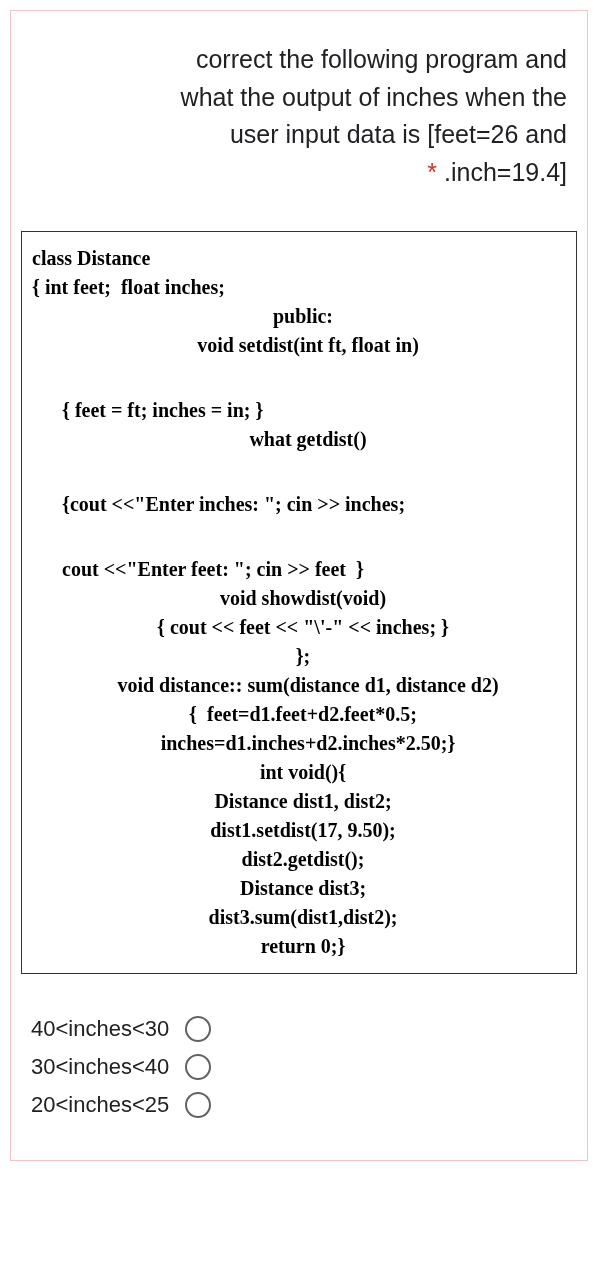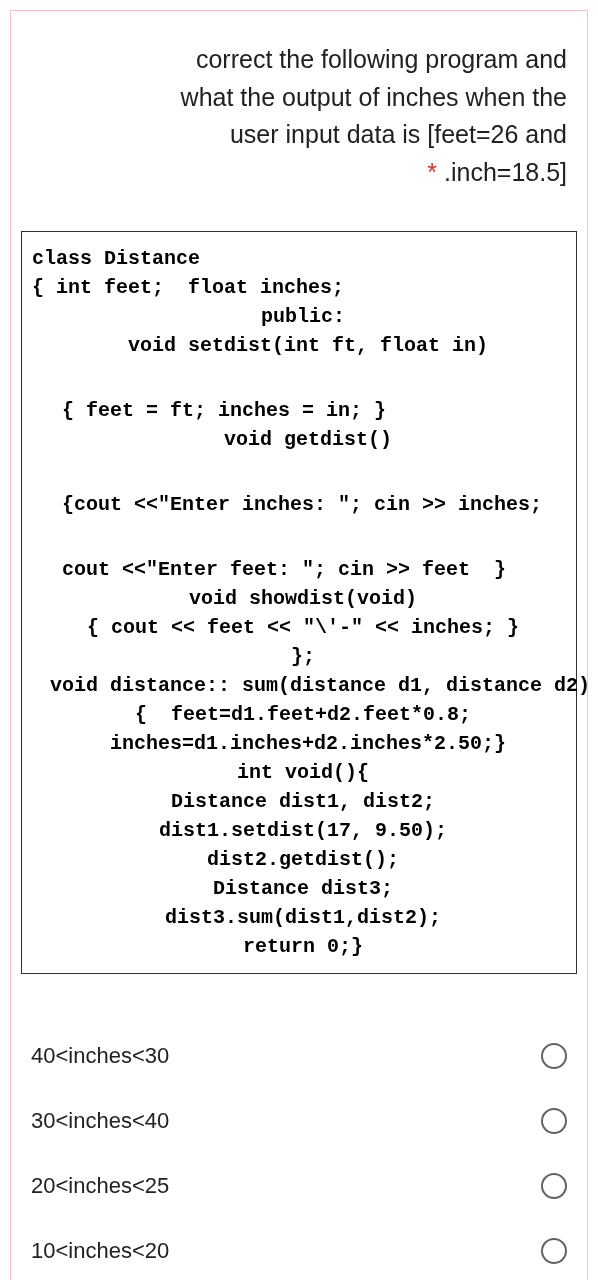--- a/index.html
+++ b/index.html
@@ -30,21 +30,21 @@
       line-height: 1.5;
       font-weight: 400;
     }
     .required {
       color: #d93025;
     }
     .code-box {
       border: 1px solid #333;
       margin: 20px 10px;
       padding: 12px 10px;
-      font-family: Liberation Mono, monospace;
+      font-family: Liberation Serif, serif;
       font-size: 20px;
       line-height: 1.45;
       color: #000;
       font-weight: 600;
     }
     .code-box div {
       white-space: pre;
     }
     .indent1 {
       padding-left: 8px;
@@ -57,22 +57,22 @@
     .indent3 {
       padding-left: 30px;
       margin-top: 36px;
     }
     .options {
       padding: 10px 20px 30px 20px;
     }
     .option-row {
       display: flex;
       align-items: center;
-      justify-content: space-between;
-      margin: 39px 0;
+      justify-content: flex-start;
+      margin: 12px 0;
     }
     .option-label {
       font-family: 'Segoe UI', Arial, sans-serif;
       font-size: 22px;
       color: #202124;
       margin-right: 16px;
     }
     .radio-circle {
       width: 26px;
       height: 26px;
@@ -84,38 +84,38 @@
 </head>
 <body>
 
 <div class="page-border">
   <div class="question-section">
     <div class="question-text">
       <span>correct the following program and</span><br>
       <span>what the output of inches when the</span><br>
       <span>user input data is [feet=26 and</span><br>
       <span class="required">*</span>
-      <span>.inch=18.5]</span>
+      <span>.inch=19.4]</span>
     </div>
   </div>
 
   <div class="code-box">
     <div>class Distance</div>
     <div>{ int feet;  float inches;</div>
     <div class="indent1">public:</div>
     <div class="indent2">void setdist(int ft, float in)</div>
     <div class="indent3">{ feet = ft; inches = in; }</div>
-    <div class="indent2">void getdist()</div>
+    <div class="indent2">what getdist()</div>
     <div class="indent3">{cout &lt;&lt;"Enter inches: "; cin &gt;&gt; inches;</div>
     <div class="indent3">cout &lt;&lt;"Enter feet: "; cin &gt;&gt; feet  }</div>
     <div class="indent1">void showdist(void)</div>
     <div class="indent1">{ cout &lt;&lt; feet &lt;&lt; "\'-" &lt;&lt; inches; }</div>
     <div class="indent1">};</div>
     <div class="indent2">void distance:: sum(distance d1, distance d2)</div>
-    <div class="indent1">{  feet=d1.feet+d2.feet*0.8;</div>
+    <div class="indent1">{  feet=d1.feet+d2.feet*0.5;</div>
     <div class="indent2">inches=d1.inches+d2.inches*2.50;}</div>
     <div class="indent1">int void(){</div>
     <div class="indent1">Distance dist1, dist2;</div>
     <div class="indent1">dist1.setdist(17, 9.50);</div>
     <div class="indent1">dist2.getdist();</div>
     <div class="indent1">Distance dist3;</div>
     <div class="indent1">dist3.sum(dist1,dist2);</div>
     <div class="indent1">return 0;}</div>
   </div>
 
@@ -125,18 +125,14 @@
       <span class="radio-circle"></span>
     </div>
     <div class="option-row">
       <span class="option-label">30&lt;inches&lt;40</span>
       <span class="radio-circle"></span>
     </div>
     <div class="option-row">
       <span class="option-label">20&lt;inches&lt;25</span>
       <span class="radio-circle"></span>
     </div>
-    <div class="option-row">
-      <span class="option-label">10&lt;inches&lt;20</span>
-      <span class="radio-circle"></span>
-    </div>
   </div>
 </div>
 
 </body></html>

